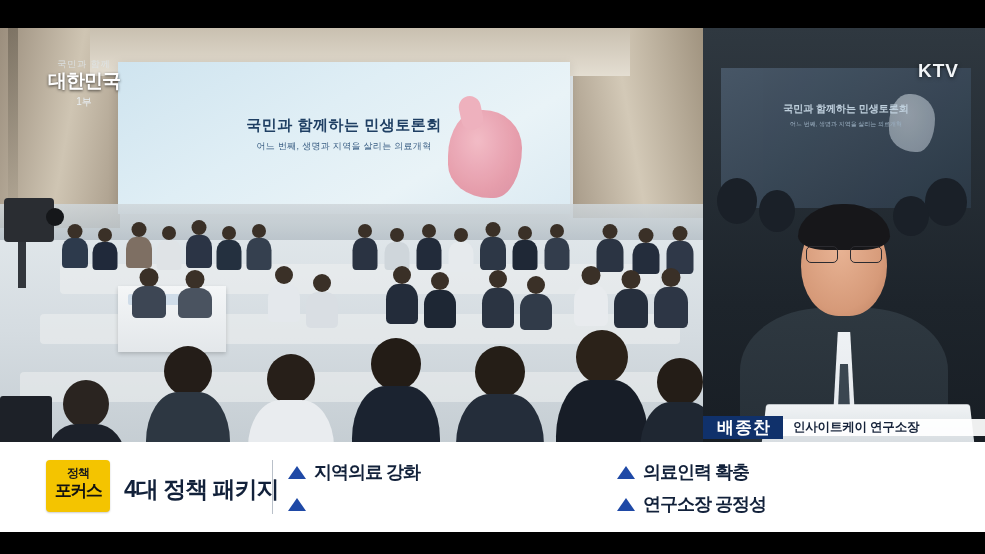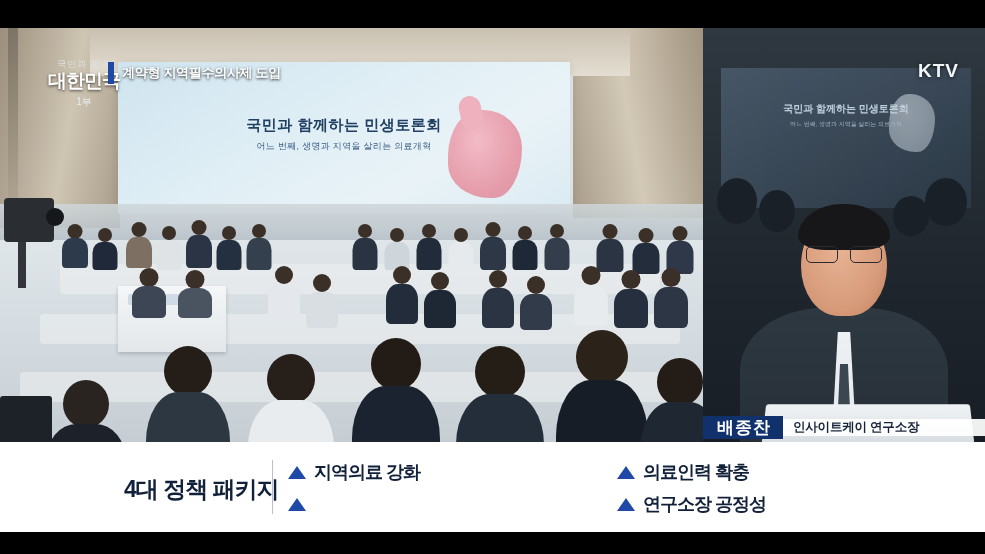--- a/index.html
+++ b/index.html
@@ -618,34 +618,34 @@
       </div>
       <div class="laptop"></div>
     </div>
 
     <div class="program-logo">
       <div class="pl-sm">국민과 함께</div>
       <div class="pl-big">대한민국</div>
       <div class="pl-part">1부</div>
     </div>
 
-    <div class="headline">
-      <div class="hl-bar"></div>
-      <div class="hl-text">계약형 지역필수의사제 도입</div>
-    </div>
 
     <div class="ktv">KTV</div>
   </div>
 
   <div class="nameplate">
     <div class="np-name">배종찬</div>
     <div class="np-role">인사이트케이 연구소장</div>
   </div>
 
   <div class="lower-third">
+    <div class="lt-left-logo">
+      <span class="ll1">정책</span>
+      <span class="ll2">포커스</span>
+    </div>
     <div class="lt-title">4대 정책 패키지</div>
     <div class="lt-divider"></div>
     <div class="lt-items">
       <div class="lt-item">
         <span class="tri"></span>
         <span>지역의료 강화</span>
       </div>
       <div class="lt-item">
         <span class="tri"></span>
         <span>의료인력 확충</span>

